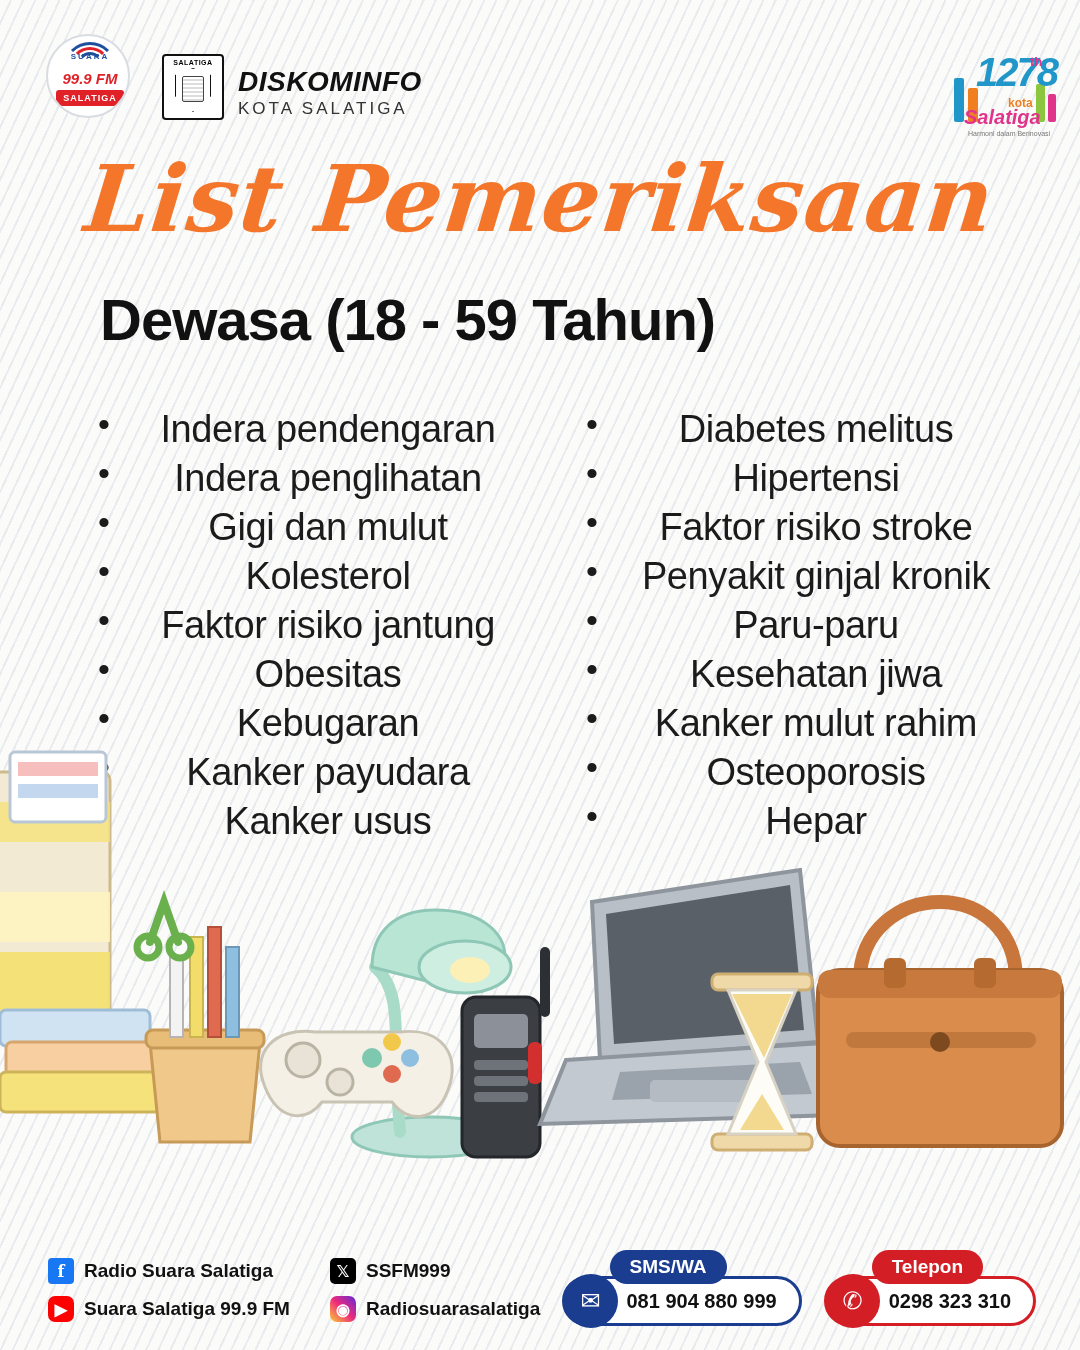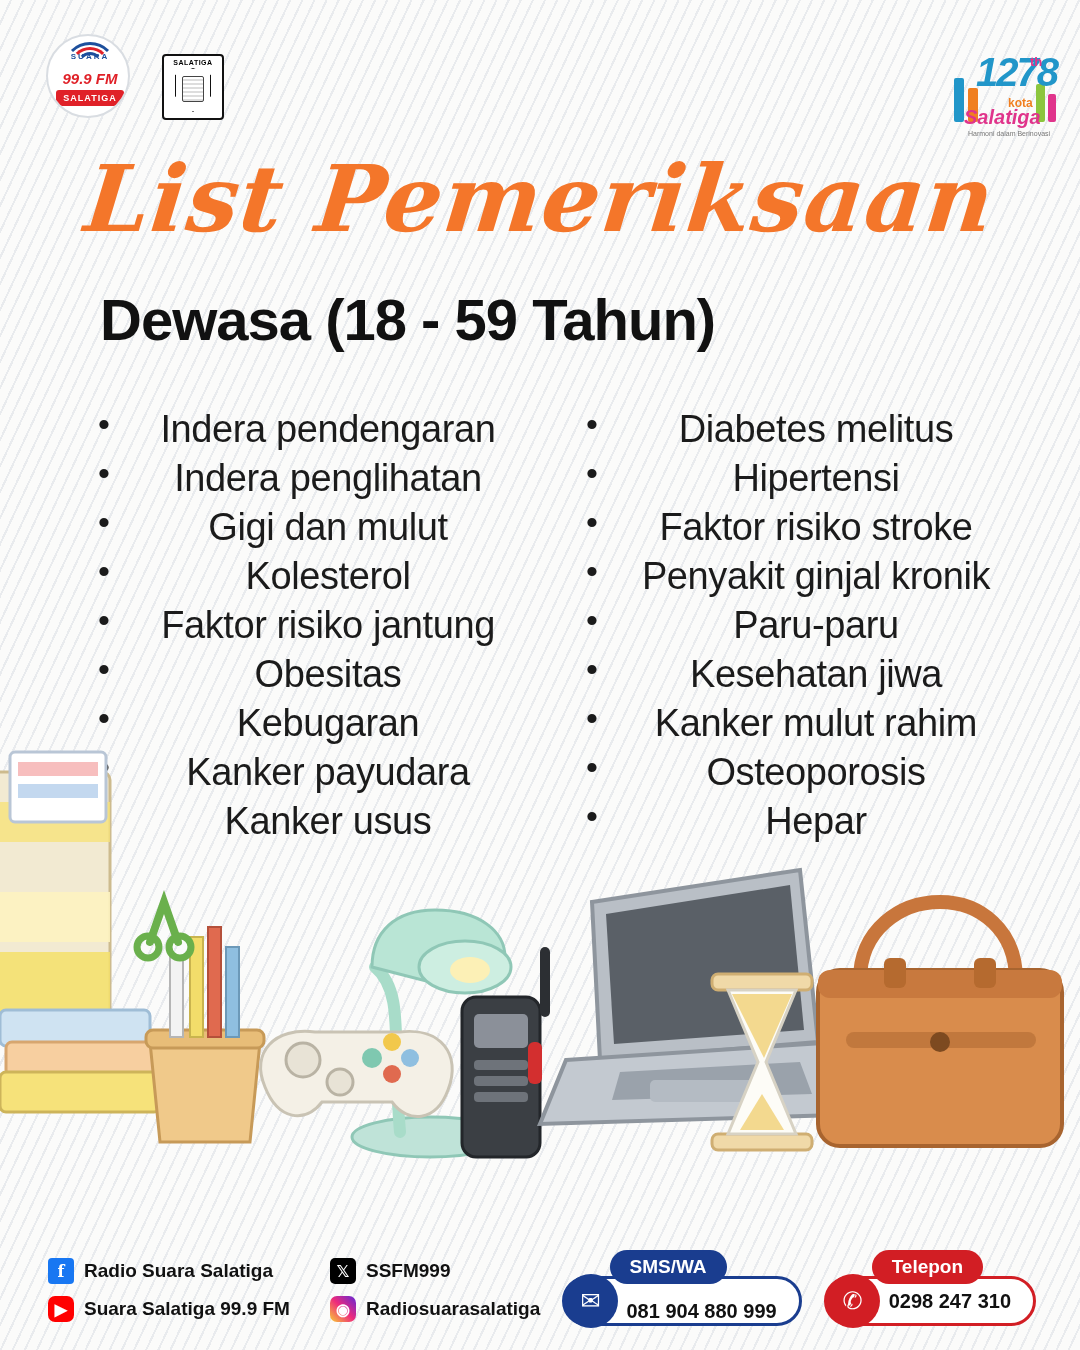--- a/index.html
+++ b/index.html
@@ -127,21 +127,21 @@
   .sname { font-size: 19px; font-weight: bold; color: #111; }
   .social-col2 { position: absolute; left: 330px; top: 22px; }
 
   .contact { position: absolute; right: 44px; top: 18px; display: flex; gap: 22px; }
   .cbox { position: relative; height: 76px; }
   .cpill {
     height: 50px; margin-top: 26px; border-radius: 26px; border: 3px solid; background: #fff;
     display: flex; align-items: center; padding: 0 22px 0 62px;
     font-size: 20px; font-weight: bold; color: #111;
   }
-  .cbox.sms .cpill { border-color: #1a3d8f; align-items: flex-end; }
+  .cbox.sms .cpill { border-color: #1a3d8f; }
   .cbox.tel .cpill { border-color: #d21e24; }
   .ctag {
     position: absolute; left: 48px; top: 0; height: 34px; padding: 0 20px;
     border-radius: 17px; color: #fff; font-size: 19px; font-weight: bold;
     display: flex; align-items: center;
   }
   .cbox.sms .ctag { background: #1a3d8f; }
   .cbox.tel .ctag { background: #d21e24; }
   .cicon {
     position: absolute; left: 2px; top: 24px; width: 54px; height: 54px; border-radius: 50%;
@@ -166,20 +166,24 @@
         <div class="radio-fm">99.9 FM</div>
         <div class="radio-band">SALATIGA</div>
       </div>
     </div>
 
     <div class="logo-kota">
       <div class="kota-top">SALATIGA</div>
       <div class="kota-shield"></div>
     </div>
 
+    <div class="dis-text">
+      <div class="dis-title">DISKOMINFO</div>
+      <div class="dis-sub">KOTA SALATIGA</div>
+    </div>
 
     <div class="logo-hut">
       <div class="hut-bar" style="left:6px;top:34px;width:10px;height:44px;background:#2196c9;"></div>
       <div class="hut-bar" style="left:20px;top:44px;width:10px;height:34px;background:#f07f20;"></div>
       <div class="hut-bar" style="left:88px;top:40px;width:9px;height:38px;background:#8cc63e;"></div>
       <div class="hut-bar" style="left:100px;top:50px;width:8px;height:28px;background:#e0348b;"></div>
       <div class="hut-1278">1278</div>
       <div class="hut-th">th</div>
       <div class="hut-kota">kota</div>
       <div class="hut-salatiga">Salatiga</div>
@@ -331,20 +335,20 @@
       <div class="cbox sms">
         <div class="ctag">SMS/WA</div>
         <div class="cpill">
             <span>081 904 880 999</span>
           </div>
         <div class="cicon">✉</div>
       </div>
       <div class="cbox tel">
         <div class="ctag">Telepon</div>
         <div class="cpill">
-            <span>0298 247 310</span>
+            <span>0298 323 310</span>
           </div>
         <div class="cicon">✆</div>
       </div>
     </div>
   </div>
 
 </div>
 
 </body></html>

